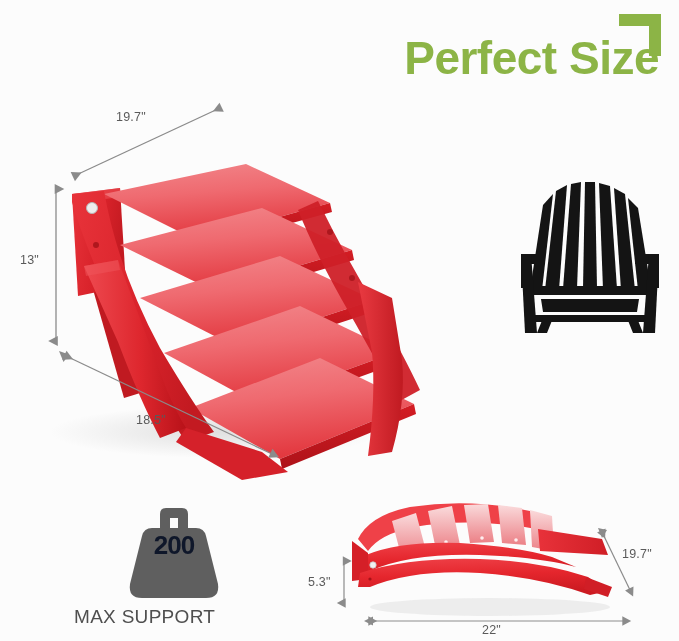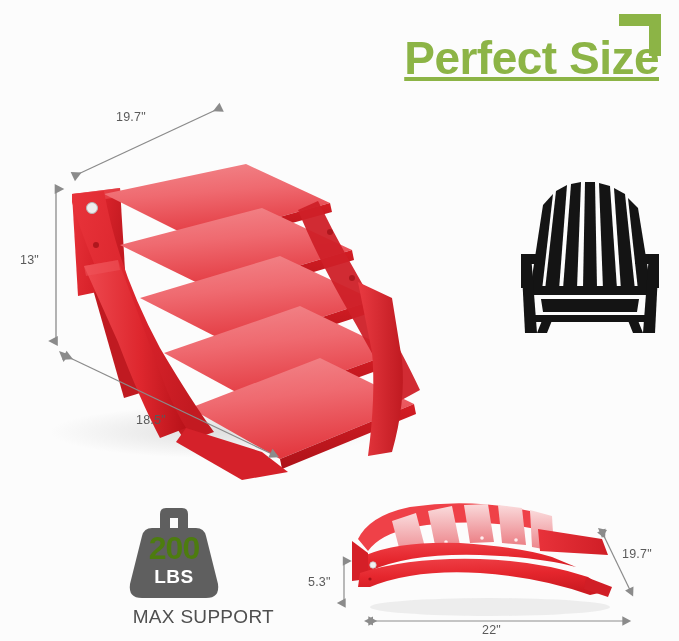--- a/index.html
+++ b/index.html
@@ -16,50 +16,49 @@
   
   .corner-bracket{
     top:14px; right:18px; width:42px; height:42px;
   }
   .title{
     top:34px; right:20px;
     font-size:46px; font-weight:700;
     color:#8cb446; letter-spacing:-0.5px;
     text-align:right; line-height:1.05;
     white-space:nowrap;
-    text-decoration:underline;
   }
   .subtitle{
     top:98px; right:21px;
     font-size:21px; color:#6b6b6b;
     text-align:right; white-space:nowrap;
     letter-spacing:-0.2px;
   }
 
   
   .dim{
     font-size:12.5px; color:#5a5a5a;
     white-space:nowrap; letter-spacing:.2px;
   }
 
   
   .weight-wrap{ left:74px; top:508px; width:200px; }
   .weight-icon{ position:relative; width:104px; height:92px; margin:0 auto; }
   .weight-num{
     position:absolute; left:0; right:0; top:22px;
-    text-align:center; color:#4d7c0f;
-    font-size:32px; font-weight:700; letter-spacing:-1px;
+    text-align:center; color:#0f172a;
+    font-size:26px; font-weight:700; letter-spacing:-1px;
   }
   .weight-unit{
     position:absolute; left:0; right:0; top:58px;
     text-align:center; color:#fff;
     font-size:19px; font-weight:700; letter-spacing:.5px;
   }
   .weight-label{
-    text-align:right; margin-top:6px;
+    text-align:left; margin-top:6px;
     font-size:19px; color:#4f4f4f; letter-spacing:.3px;
   }
   svg{display:block;overflow:visible;}
 </style>
 </head>
 <body>
 
 <div class="root">
 
   <div class="abs corner-bracket">
@@ -218,21 +217,20 @@
     </svg>
   </div>
 
   <div class="abs weight-wrap">
     <div class="weight-icon">
       <svg width="104" height="92" viewBox="0 0 104 92" style="position:absolute;left:0;top:0;">
         <path d="M38 6 Q38 0 44 0 L60 0 Q66 0 66 6 L66 22 L56 22 L56 10 L48 10 L48 22 L38 22 Z" fill="#5f5f5f"></path>
         <path d="M30 20 L74 20 Q82 20 84 28 L96 76 Q98 90 84 90 L20 90 Q6 90 8 76 L20 28 Q22 20 30 20 Z" fill="#5f5f5f"></path>
       </svg>
       <div class="weight-num">200</div>
-      <div class="weight-unit">LBS</div>
     </div>
     <div class="weight-label">MAX SUPPORT</div>
   </div>
 
   <div class="abs" style="left:340px;top:495px;width:300px;height:125px;">
     <svg width="300" height="125" viewBox="0 0 300 125">
       <defs>
         <linearGradient id="fSlat" x1="0" y1="0" x2="0" y2="1">
           <stop offset="0%" stop-color="#fadadb"></stop>
           <stop offset="55%" stop-color="#f2a9ad"></stop>

